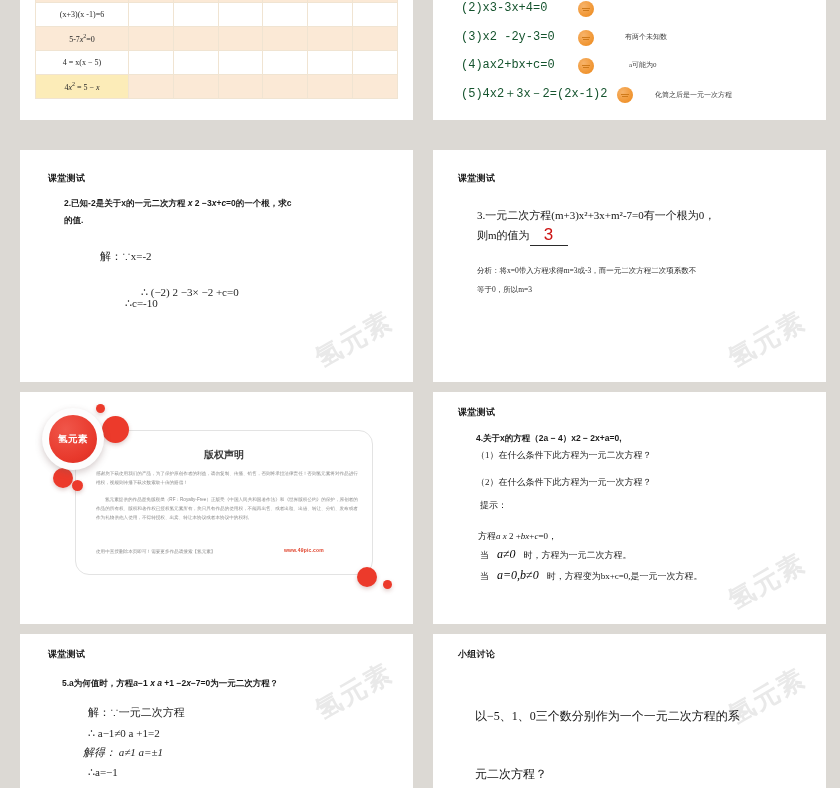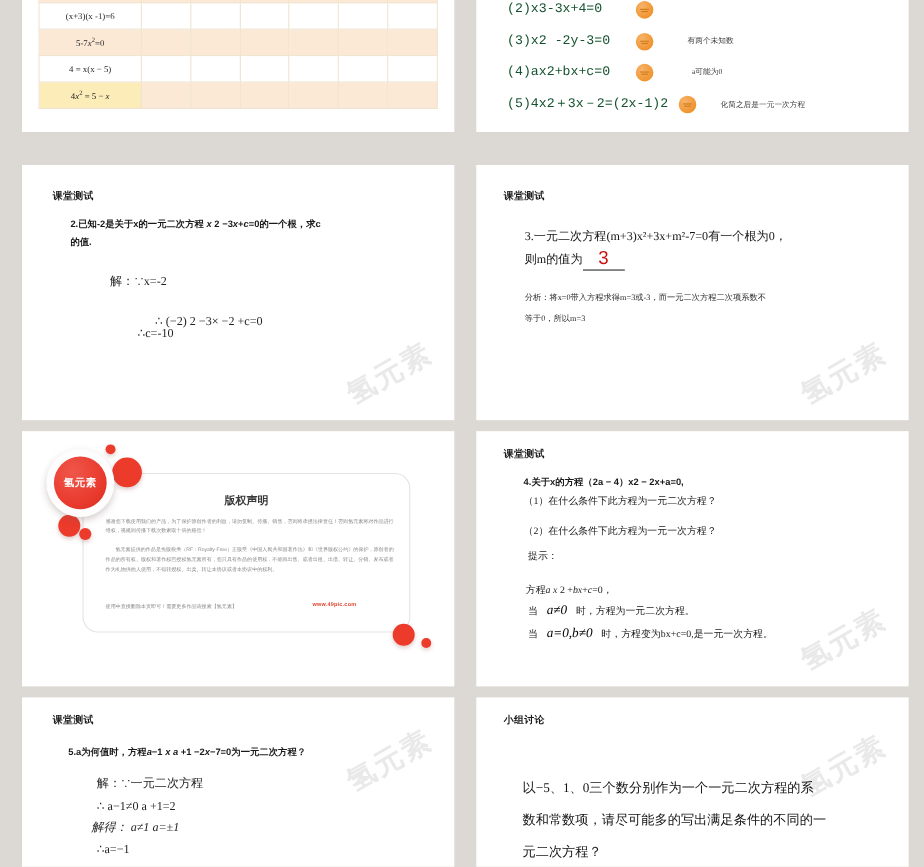--- a/index.html
+++ b/index.html
@@ -341,17 +341,16 @@
     <div class="sol-line" style="position:absolute; left:52px; top:70px;margin-left:16px;">解：∵一元二次方程</div>
     <div class="sol-line" style="position:absolute; left:68px; top:91px;">∴ a−1≠0  a +1=2</div>
     <div class="sol-line" style="position:absolute; left:63px; top:110px;font-style:italic;">解得：   a≠1 a=±1</div>
     <div class="sol-line" style="position:absolute; left:68px; top:130px;">∴a=−1</div>
   </div>
 
   <div class="slide col-r row-3">
     <div class="wm" style="left:292px; top:45px;">氢元素</div>
     <div class="s-title" style="position:absolute; left:25px; top:14px;">小组讨论</div>
     <div class="disc-line" style="position:absolute; left:42px; top:68px;">以−5、1、0三个数分别作为一个一元二次方程的系</div>
-    <div class="disc-line" style="position:absolute; left:42px; top:97px;">数和常数项，请尽可能多的写出满足条件的不同的一</div>
     <div class="disc-line" style="position:absolute; left:42px; top:126px;">元二次方程？</div>
   </div>
 
 </div>
 
 </body></html>

